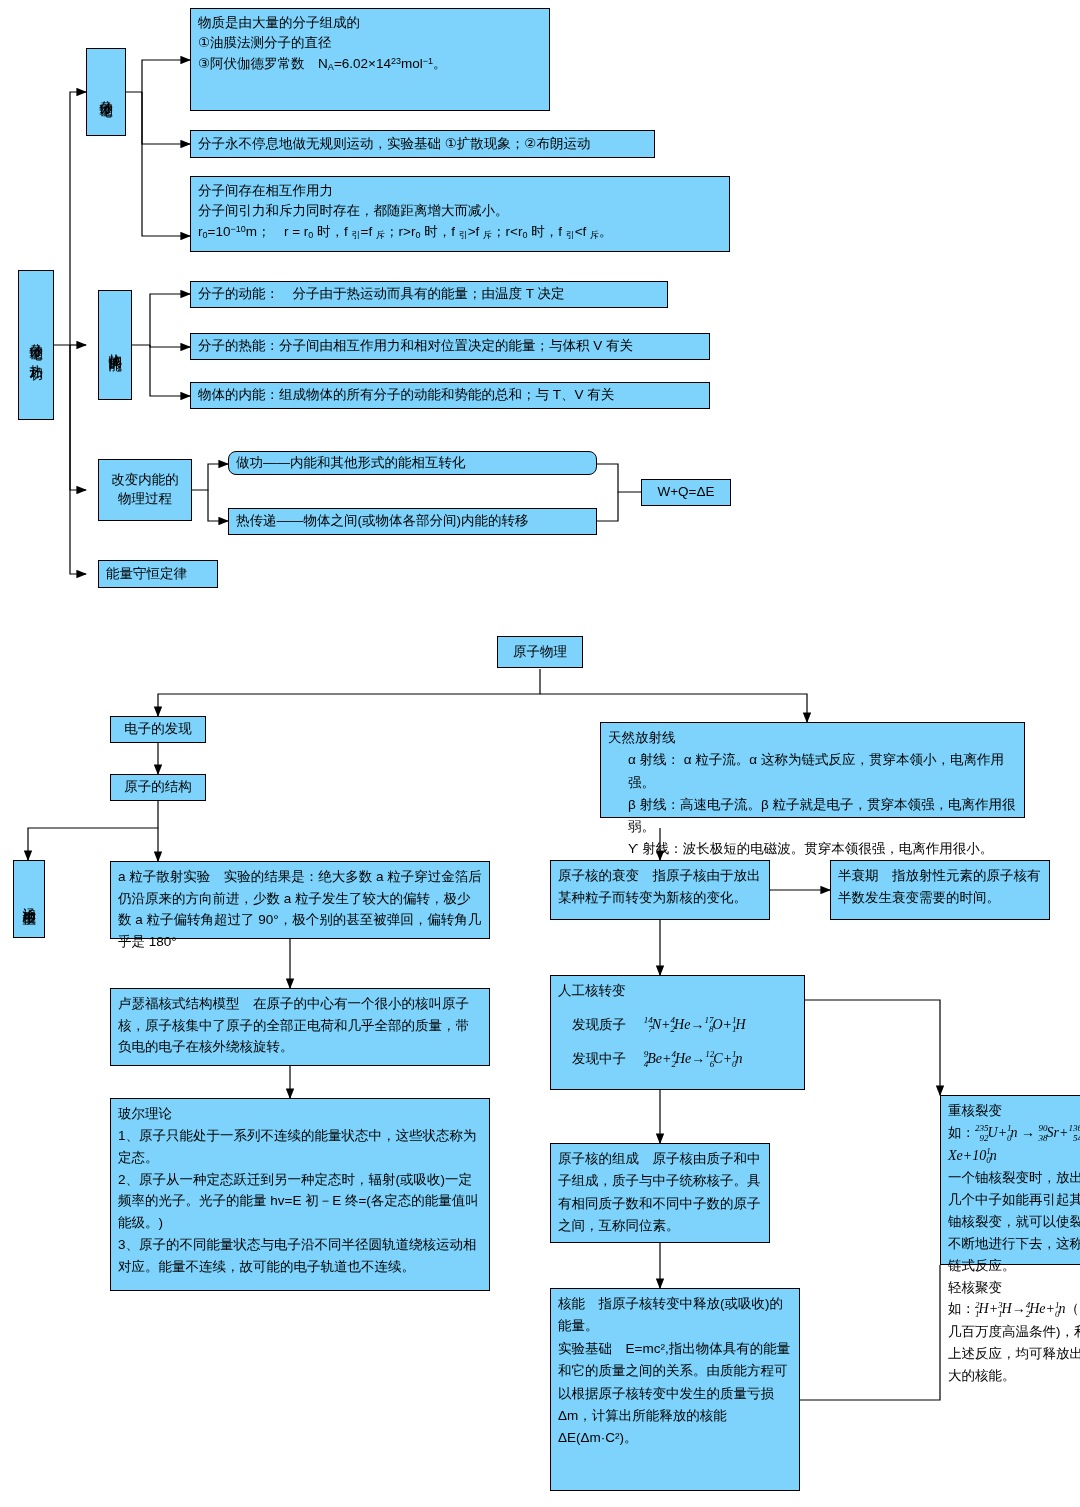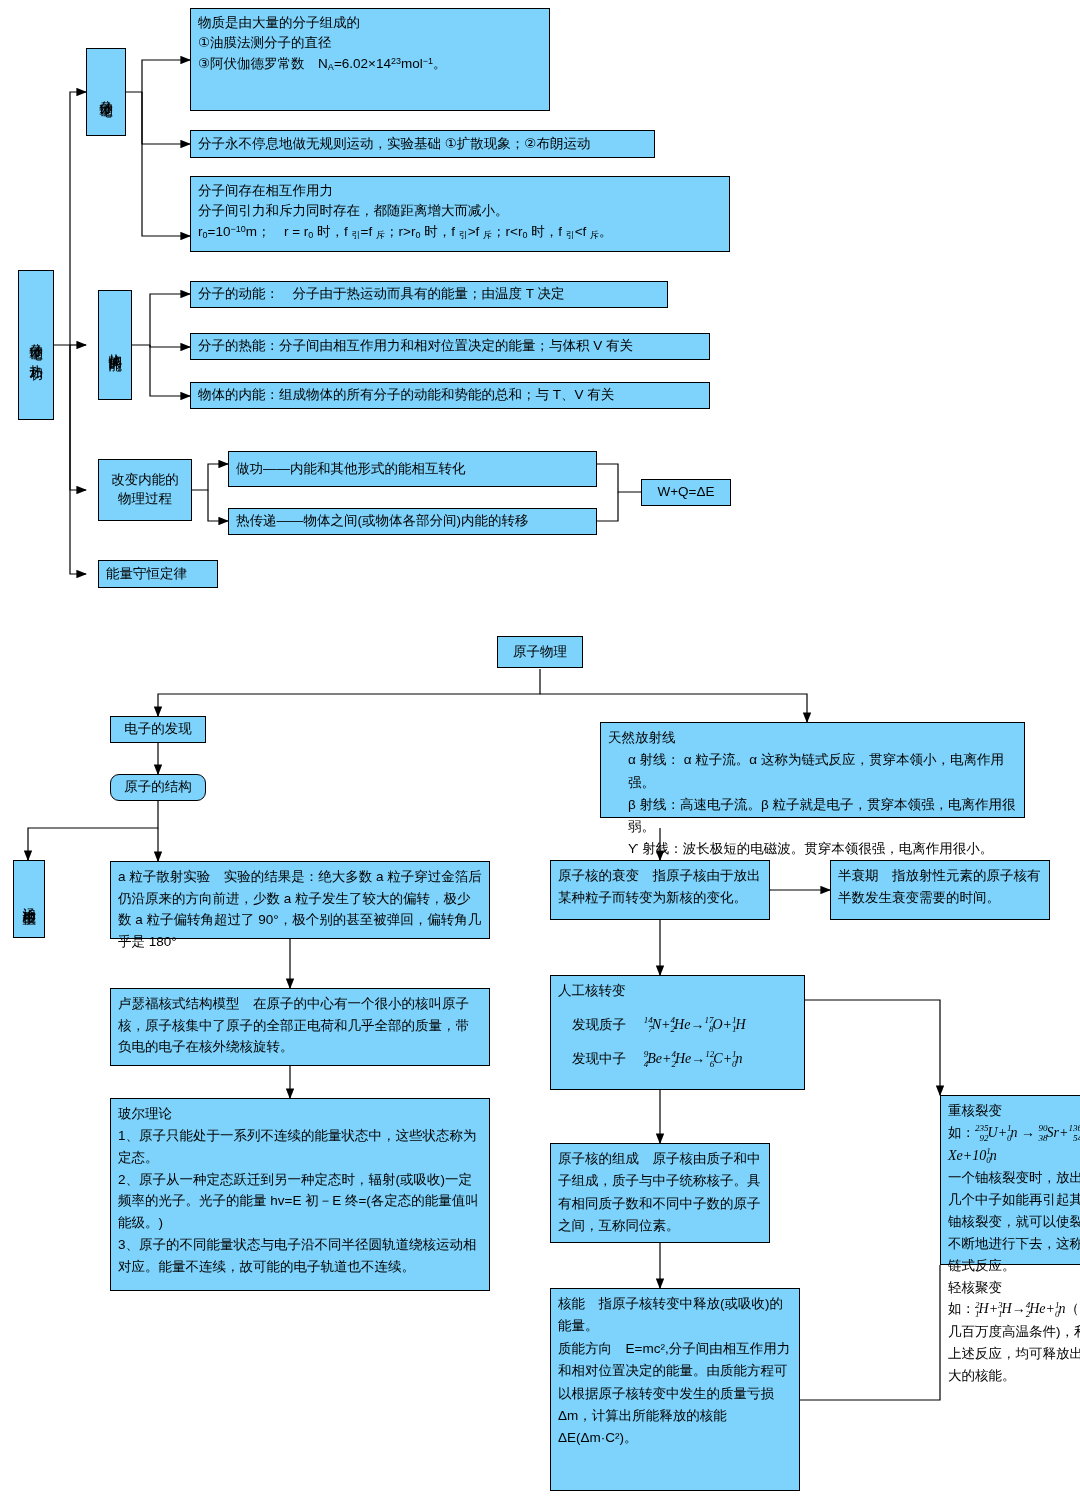--- a/index.html
+++ b/index.html
@@ -91,30 +91,30 @@
 
 <div class="box vtext" style="left:98px;top:290px;width:34px;height:110px;">物体的内能</div>
 
 <div class="box lft" style="left:190px;top:281px;width:478px;height:27px;">分子的动能：　分子由于热运动而具有的能量；由温度 T 决定</div>
 <div class="box lft" style="left:190px;top:333px;width:520px;height:27px;">分子的热能：分子间由相互作用力和相对位置决定的能量；与体积 V 有关</div>
 <div class="box lft" style="left:190px;top:382px;width:520px;height:27px;">物体的内能：组成物体的所有分子的动能和势能的总和；与 T、V 有关</div>
 
 <div class="box ctr" style="left:98px;top:459px;width:94px;height:62px;white-space:pre-line;line-height:1.4;">改变内能的
 物理过程</div>
 
-<div class="box lft" style="left:228px;top:451px;width:369px;height:36px;">做功——内能和其他形式的能相互转化</div>
+<div class="box lft" style="left:228px;top:451px;width:369px;height:24px;border-radius:8px;">做功——内能和其他形式的能相互转化</div>
 <div class="box lft" style="left:228px;top:508px;width:369px;height:27px;">热传递——物体之间(或物体各部分间)内能的转移</div>
 <div class="box ctr" style="left:641px;top:479px;width:90px;height:27px;">W+Q=ΔE</div>
 
 <div class="box lft" style="left:98px;top:560px;width:120px;height:28px;">能量守恒定律</div>
 
 <div class="box ctr" style="left:497px;top:636px;width:86px;height:32px;">原子物理</div>
 
 <div class="box ctr" style="left:110px;top:716px;width:96px;height:27px;">电子的发现</div>
-<div class="box ctr" style="left:110px;top:774px;width:96px;height:27px;border-radius:9px;">原子的结构</div>
+<div class="box ctr" style="left:110px;top:774px;width:96px;height:27px;">原子的结构</div>
 
 <div class="box vtext" style="left:13px;top:860px;width:32px;height:78px;">汤姆生模型</div>
 
 <div class="box" style="left:110px;top:861px;width:380px;height:78px;line-height:1.6;">a 粒子散射实验　实验的结果是：绝大多数 a 粒子穿过金箔后仍沿原来的方向前进，少数 a 粒子发生了较大的偏转，极少数 a 粒子偏转角超过了 90°，极个别的甚至被弹回，偏转角几乎是 180°</div>
 
 <div class="box" style="left:110px;top:988px;width:380px;height:78px;line-height:1.6;">卢瑟福核式结构模型　在原子的中心有一个很小的核叫原子核，原子核集中了原子的全部正电荷和几乎全部的质量，带负电的电子在核外绕核旋转。</div>
 
 <div class="box" style="left:110px;top:1098px;width:380px;height:193px;line-height:1.62;">
   <p>玻尔理论</p>
   <p>1、原子只能处于一系列不连续的能量状态中，这些状态称为定态。</p>
@@ -142,21 +142,21 @@
   <p style="margin-top:12px;padding-left:14px;">
     <span>发现中子</span>
     <span class="eq" style="margin-left:14px;"><span class="frac"><i>9</i><i>4</i></span><span class="it">Be</span>+<span class="frac"><i>4</i><i>2</i></span><span class="it">He</span>→<span class="frac"><i>12</i><i>6</i></span><span class="it">C</span>+<span class="frac"><i>1</i><i>0</i></span><span class="it">n</span></span>
   </p>
 </div>
 
 <div class="box" style="left:550px;top:1143px;width:220px;height:100px;line-height:1.65;">原子核的组成　原子核由质子和中子组成，质子与中子统称核子。具有相同质子数和不同中子数的原子之间，互称同位素。</div>
 
 <div class="box" style="left:550px;top:1288px;width:250px;height:203px;line-height:1.66;">
   <p>核能　指原子核转变中释放(或吸收)的能量。</p>
-  <p>质能方向　E=mc²,分子间由相互作用力和相对位置决定的能量。由质能方程可以根据原子核转变中发生的质量亏损Δm，计算出所能释放的核能ΔE(Δm·C²)。</p>
+  <p>实验基础　E=mc²,指出物体具有的能量和它的质量之间的关系。由质能方程可以根据原子核转变中发生的质量亏损Δm，计算出所能释放的核能ΔE(Δm·C²)。</p>
 </div>
 
 <div class="box" style="left:940px;top:1095px;width:170px;height:170px;line-height:1.62;">
   <p>重核裂变</p>
   <p>如：<span class="eq"><span class="frac"><i>235</i><i>92</i></span><span class="it">U</span>+<span class="frac"><i>1</i><i>0</i></span><span class="it">n</span> → <span class="frac"><i>90</i><i>38</i></span><span class="it">Sr</span>+<span class="frac"><i>136</i><i>54</i></span><span class="it">Xe</span>+10<span class="frac"><i>1</i><i>0</i></span><span class="it">n</span></span></p>
   <p>一个铀核裂变时，放出的几个中子如能再引起其他铀核裂变，就可以使裂变不断地进行下去，这称为链式反应。</p>
   <p>轻核聚变</p>
   <p>如：<span class="eq"><span class="frac"><i>2</i><i>1</i></span><span class="it">H</span>+<span class="frac"><i>3</i><i>1</i></span><span class="it">H</span>→<span class="frac"><i>4</i><i>2</i></span><span class="it">He</span>+<span class="frac"><i>1</i><i>0</i></span><span class="it">n</span></span>（需几百万度高温条件)，利用上述反应，均可释放出巨大的核能。</p>
 </div>
 

